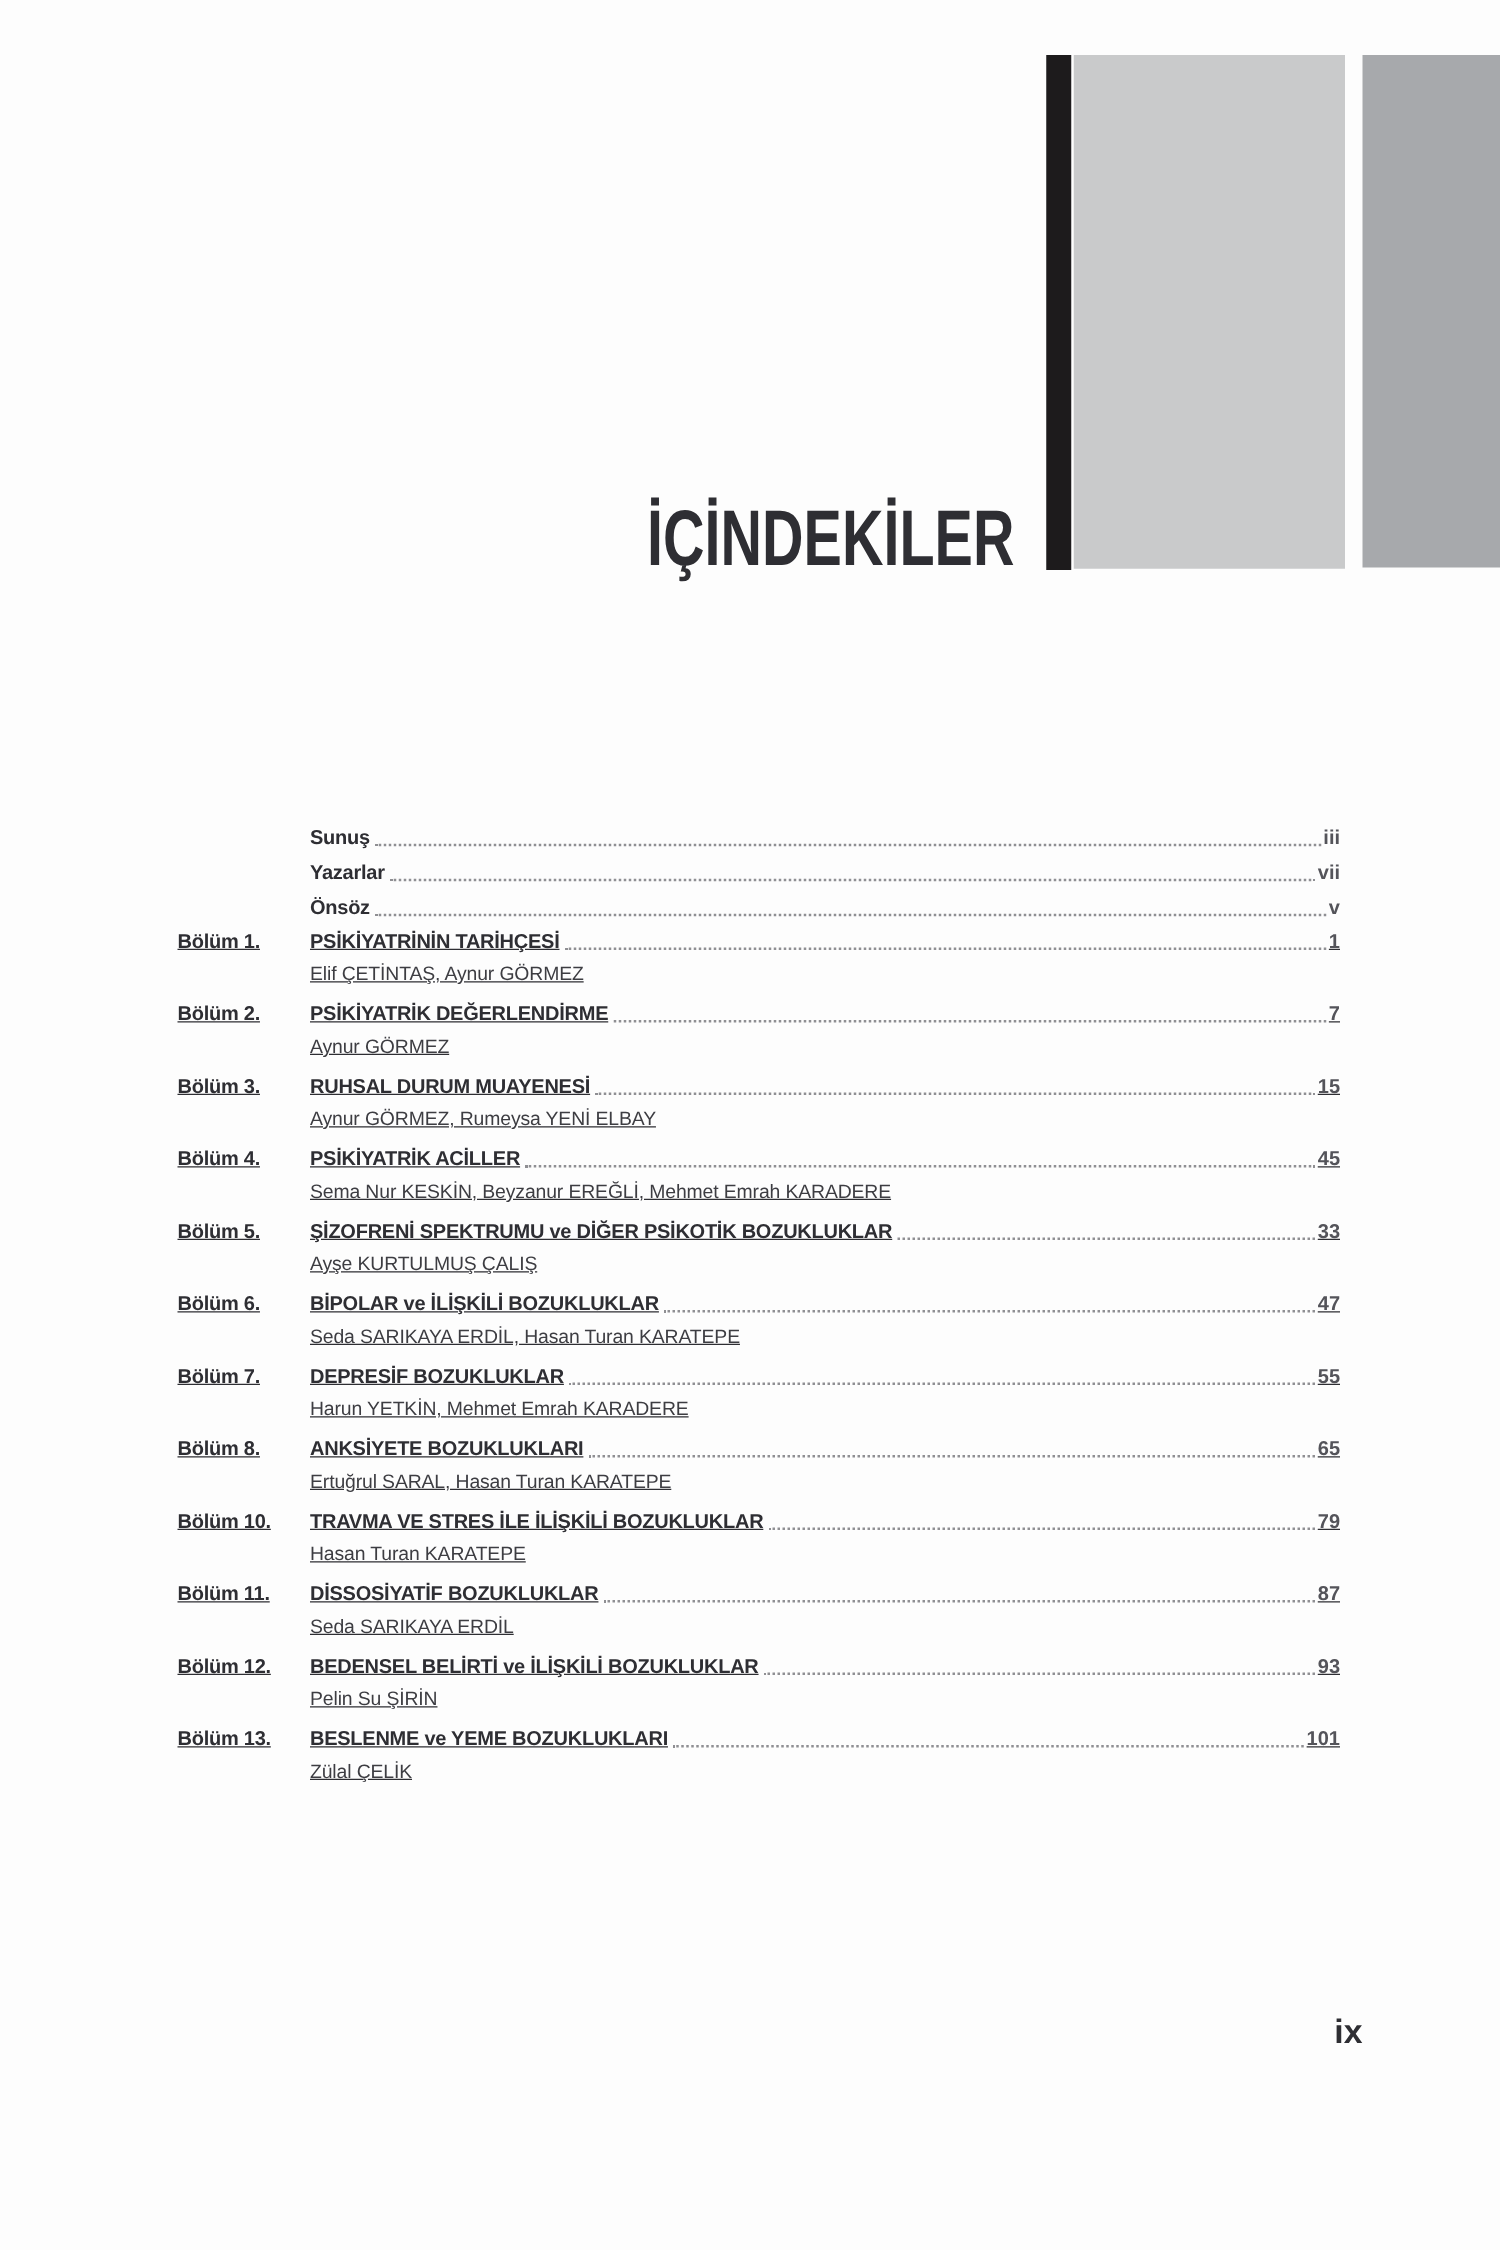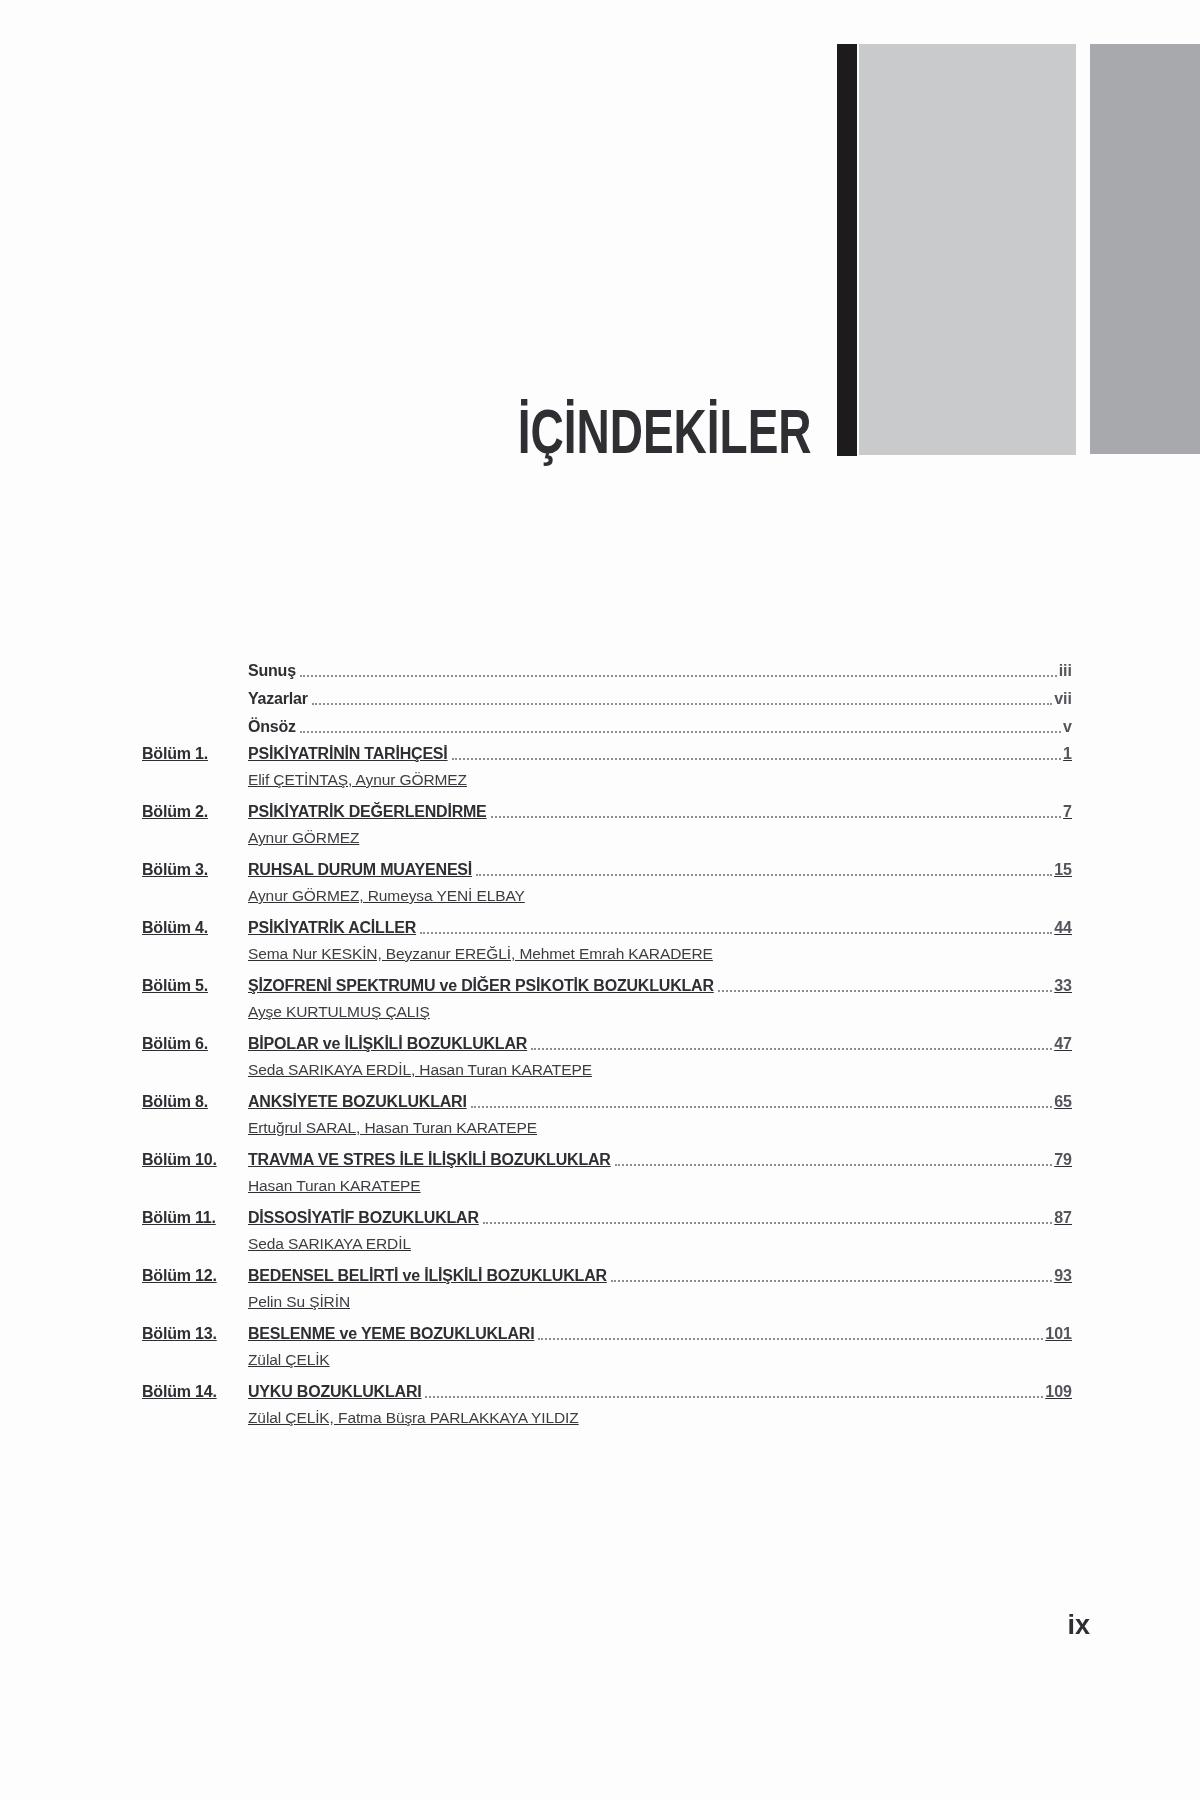--- a/index.html
+++ b/index.html
@@ -140,21 +140,21 @@
       <span class="leader"></span>
       <span class="pagenum">15</span>
     </div>
     <div class="authors">Aynur GÖRMEZ, Rumeysa YENİ ELBAY</div>
   </div>
       <div class="chapter">
     <div class="row chap-row">
       <span class="chap-label">Bölüm 4.</span>
       <span class="entry-text">PSİKİYATRİK ACİLLER</span>
       <span class="leader"></span>
-      <span class="pagenum">44</span>
+      <span class="pagenum">45</span>
     </div>
     <div class="authors">Sema Nur KESKİN, Beyzanur EREĞLİ, Mehmet Emrah KARADERE</div>
   </div>
       <div class="chapter">
     <div class="row chap-row">
       <span class="chap-label">Bölüm 5.</span>
       <span class="entry-text">ŞİZOFRENİ SPEKTRUMU ve DİĞER PSİKOTİK BOZUKLUKLAR</span>
       <span class="leader"></span>
       <span class="pagenum">33</span>
     </div>
@@ -164,20 +164,29 @@
     <div class="row chap-row">
       <span class="chap-label">Bölüm 6.</span>
       <span class="entry-text">BİPOLAR ve İLİŞKİLİ BOZUKLUKLAR</span>
       <span class="leader"></span>
       <span class="pagenum">47</span>
     </div>
     <div class="authors">Seda SARIKAYA ERDİL, Hasan Turan KARATEPE</div>
   </div>
       <div class="chapter">
     <div class="row chap-row">
+      <span class="chap-label">Bölüm 7.</span>
+      <span class="entry-text">DEPRESİF BOZUKLUKLAR</span>
+      <span class="leader"></span>
+      <span class="pagenum">55</span>
+    </div>
+    <div class="authors">Harun YETKİN, Mehmet Emrah KARADERE</div>
+  </div>
+      <div class="chapter">
+    <div class="row chap-row">
       <span class="chap-label">Bölüm 8.</span>
       <span class="entry-text">ANKSİYETE BOZUKLUKLARI</span>
       <span class="leader"></span>
       <span class="pagenum">65</span>
     </div>
     <div class="authors">Ertuğrul SARAL, Hasan Turan KARATEPE</div>
   </div>
       <div class="chapter">
     <div class="row chap-row">
       <span class="chap-label">Bölüm 10.</span>
@@ -207,25 +216,16 @@
   </div>
       <div class="chapter">
     <div class="row chap-row">
       <span class="chap-label">Bölüm 13.</span>
       <span class="entry-text">BESLENME ve YEME BOZUKLUKLARI</span>
       <span class="leader"></span>
       <span class="pagenum">101</span>
     </div>
     <div class="authors">Zülal ÇELİK</div>
   </div>
-      <div class="chapter">
-    <div class="row chap-row">
-      <span class="chap-label">Bölüm 14.</span>
-      <span class="entry-text">UYKU BOZUKLUKLARI</span>
-      <span class="leader"></span>
-      <span class="pagenum">109</span>
-    </div>
-    <div class="authors">Zülal ÇELİK, Fatma Büşra PARLAKKAYA YILDIZ</div>
-  </div>
     </div>
 
   <div class="folio">ix</div>
 </div>
 
 </body></html>

